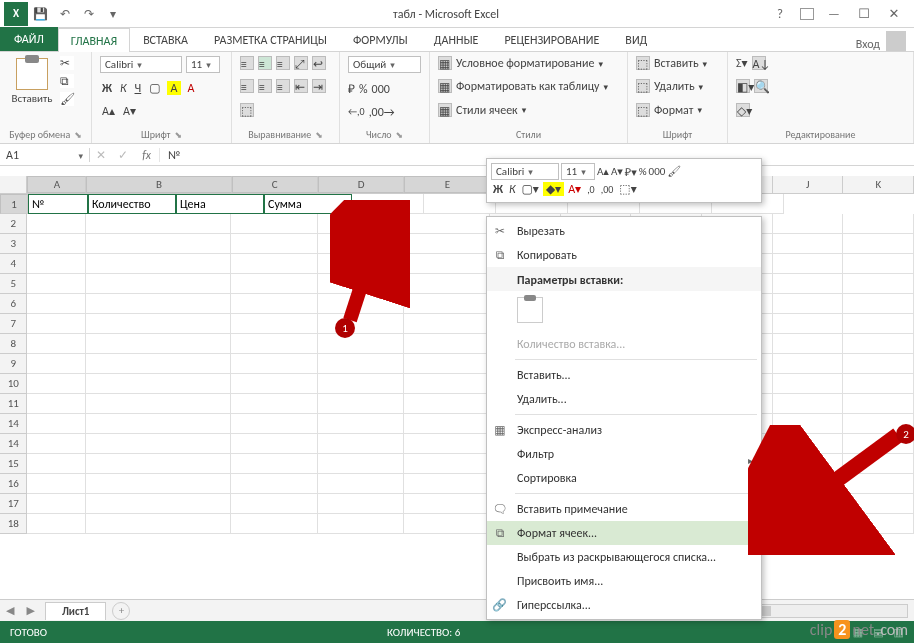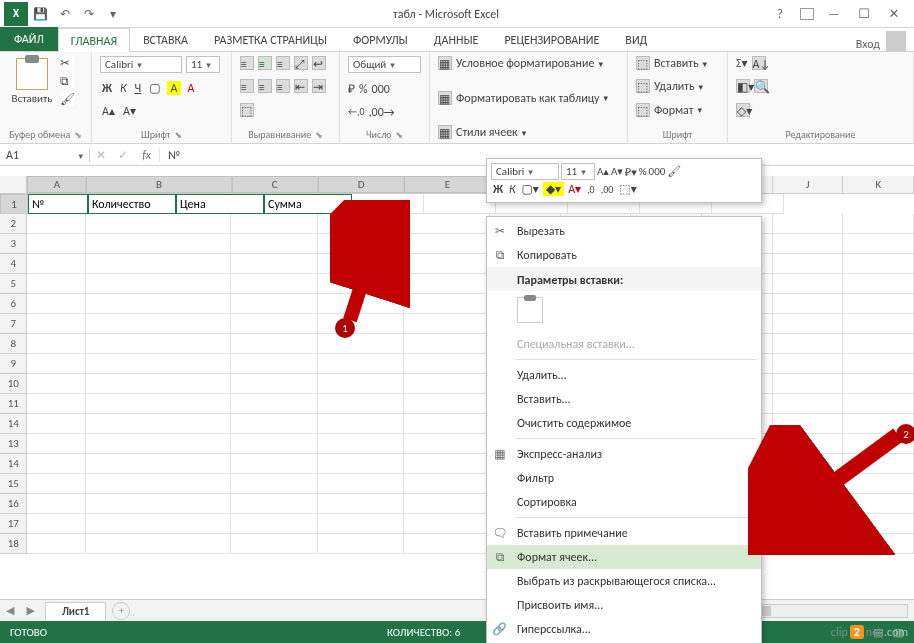--- a/index.html
+++ b/index.html
@@ -86,21 +86,21 @@
   .hscroll { margin-left:auto; width:180px; height:14px; background:#eee; border:1px solid #ccc; position:relative; margin-right:6px; }
   .hscroll::after { content:""; position:absolute; left:2px; top:1px; width:40px; height:10px; background:#ccc; }
 
   
   .status { position:absolute; bottom:0; left:0; right:0; height:22px; background:#217346; color:#fff; display:flex; align-items:center; font-size:11px; padding:0 10px; gap:20px; }
   .status .right { margin-left:auto; display:flex; gap:10px; align-items:center; color:#fff; opacity:0.5; }
 
   
   .anno-arrow { position:absolute; z-index:10; }
   .badge { position:absolute; width:20px; height:20px; border-radius:50%; background:#b00000; color:#fff; font-size:11px; display:flex; align-items:center; justify-content:center; z-index:11; }
-  .watermark { position:absolute; bottom:4px; right:6px; font-size:12px; color:#888; z-index:20; display:flex; align-items:center; gap:2px; }
+  .watermark { position:absolute; bottom:4px; right:6px; font-size:16px; color:#888; z-index:20; display:flex; align-items:center; gap:2px; }
   .watermark .orange { background:#f7931e; color:#fff; border-radius:3px; padding:0 4px; font-weight:bold; }
 </style>
 </head>
 <body>
 
 <div class="titlebar">
   <div class="app-icon">X</div>
   <div class="qat">
     <span class="qat-btn">💾</span>
     <span class="qat-btn">↶</span>
@@ -235,20 +235,23 @@
       </div>
     <div class="rrow">
         <span class="ico sm">▦</span>
         <span>Форматировать как таблицу</span>
         <span style="font-size:9px;">▾</span>
       </div>
     <div class="rrow">
         <span class="ico sm">▦</span>
         <span>Стили ячеек</span>
         <span style="font-size:9px;">▾</span>
+      </div>
+    <div class="glabel">
+        <span>Стили</span>
       </div>
   </div>
 
   <div class="rgroup" style="width:100px">
     <div class="rrow">
         <span class="ico sm">⬚</span>
         <span>Вставить</span>
         <span style="font-size:9px;">▾</span>
       </div>
     <div class="rrow">
@@ -472,34 +475,20 @@
         <div class="cell" style="width: 88px;"></div>
         <div class="cell" style="width: 88px;"></div>
         <div class="cell" style="width: 72px;"></div>
         <div class="cell" style="width: 72px;"></div>
         <div class="cell" style="width: 72px;"></div>
         <div class="cell" style="width: 72px;"></div>
         <div class="cell" style="width: 72px;"></div>
         <div class="cell" style="width: 72px;"></div>
       </div>
       <div class="row">
-        <div class="rowhdr">13</div>
-        <div class="cell" style="width: 60px;"></div>
-        <div class="cell" style="width: 148px;"></div>
-        <div class="cell" style="width: 88px;"></div>
-        <div class="cell" style="width: 88px;"></div>
-        <div class="cell" style="width: 88px;"></div>
-        <div class="cell" style="width: 72px;"></div>
-        <div class="cell" style="width: 72px;"></div>
-        <div class="cell" style="width: 72px;"></div>
-        <div class="cell" style="width: 72px;"></div>
-        <div class="cell" style="width: 72px;"></div>
-        <div class="cell" style="width: 72px;"></div>
-      </div>
-      <div class="row">
         <div class="rowhdr">14</div>
         <div class="cell" style="width: 60px;"></div>
         <div class="cell" style="width: 148px;"></div>
         <div class="cell" style="width: 88px;"></div>
         <div class="cell" style="width: 88px;"></div>
         <div class="cell" style="width: 88px;"></div>
         <div class="cell" style="width: 72px;"></div>
         <div class="cell" style="width: 72px;"></div>
         <div class="cell" style="width: 72px;"></div>
         <div class="cell" style="width: 72px;"></div>
@@ -602,34 +591,30 @@
   <div class="ctx-item">
       <span class="iico">⧉</span>
       <span>Копировать</span>
     </div>
   <div class="ctx-header"><span>Параметры вставки:</span></div>
   <div class="ctx-bigrow">
     <span class="pasteico"></span>
   </div>
   <div class="ctx-item disabled">
       <span class="iico"></span>
-      <span>Специальная вставки...</span>
+      <span>Количество вставка...</span>
     </div>
   <div class="ctx-sep"></div>
+  <div class="ctx-item">
+      <span class="iico"></span>
+      <span>Вставить...</span>
+    </div>
   <div class="ctx-item">
       <span class="iico"></span>
       <span>Удалить...</span>
-    </div>
-  <div class="ctx-item">
-      <span class="iico"></span>
-      <span>Вставить...</span>
-    </div>
-  <div class="ctx-item">
-      <span class="iico"></span>
-      <span>Очистить содержимое</span>
     </div>
   <div class="ctx-sep"></div>
   <div class="ctx-item">
       <span class="iico">▦</span>
       <span>Экспресс-анализ</span>
     </div>
   <div class="ctx-item">
       <span class="iico"></span>
       <span>Фильтр</span>
       <span class="sub"></span>

